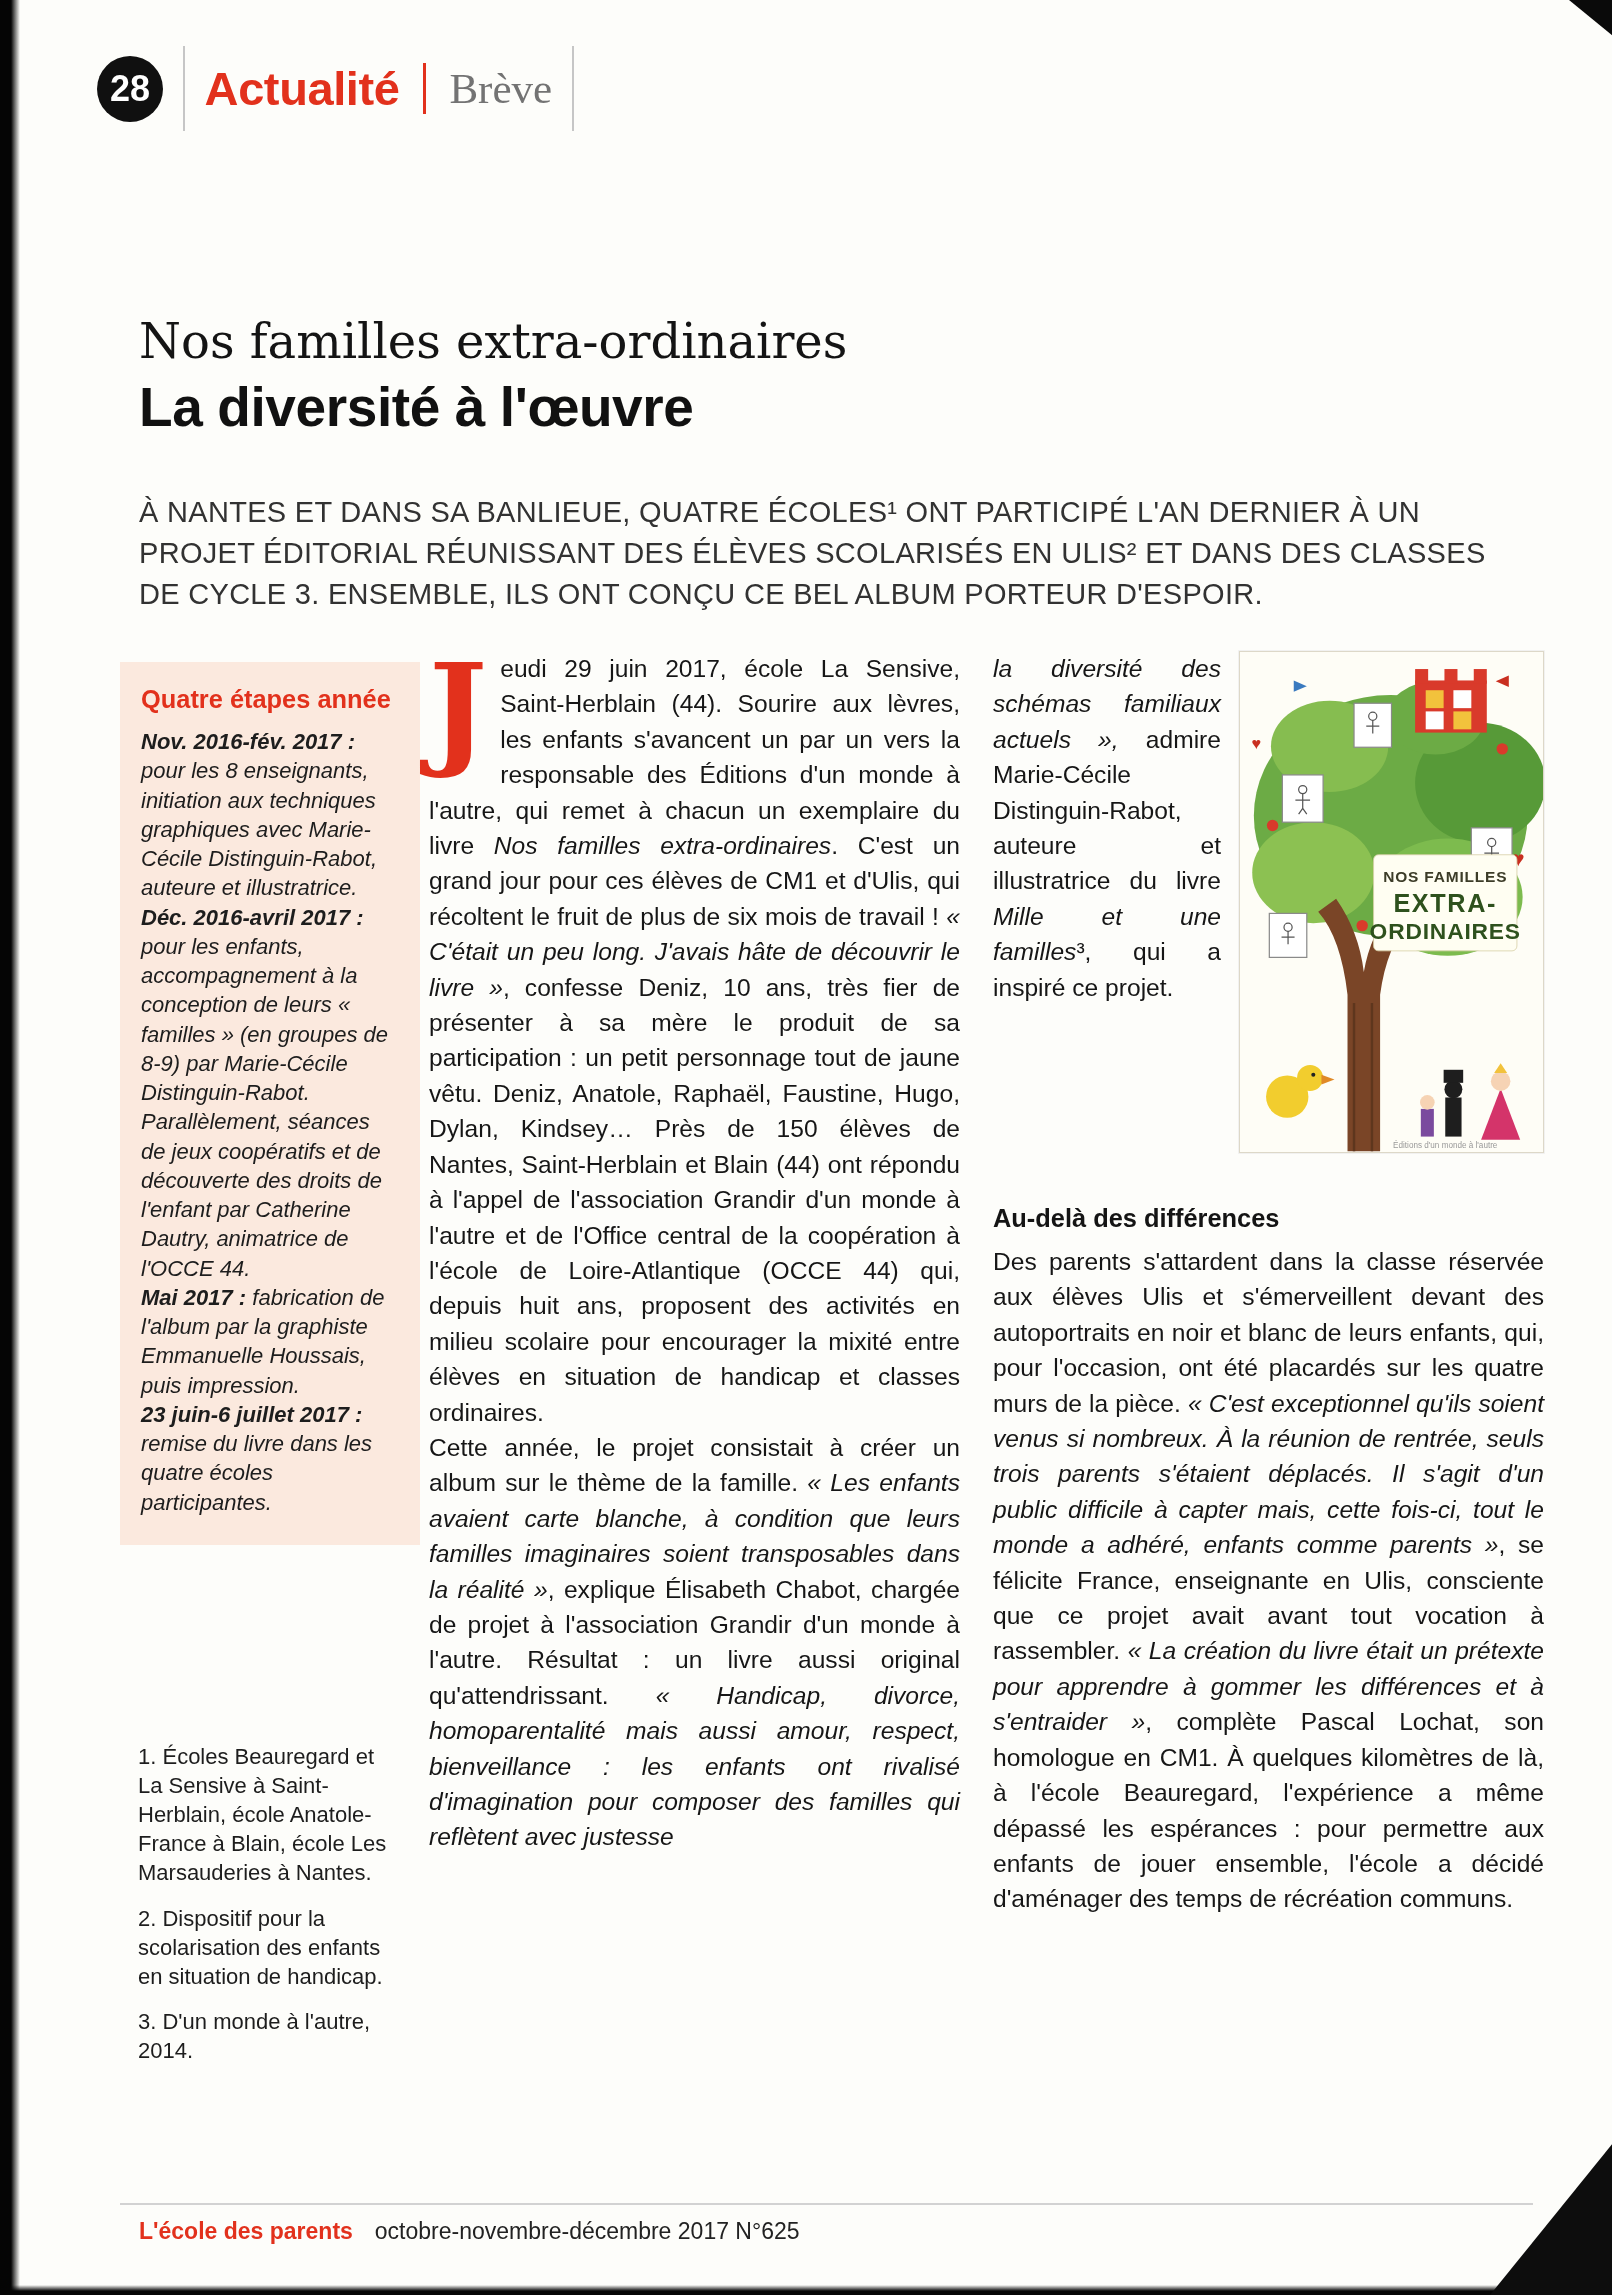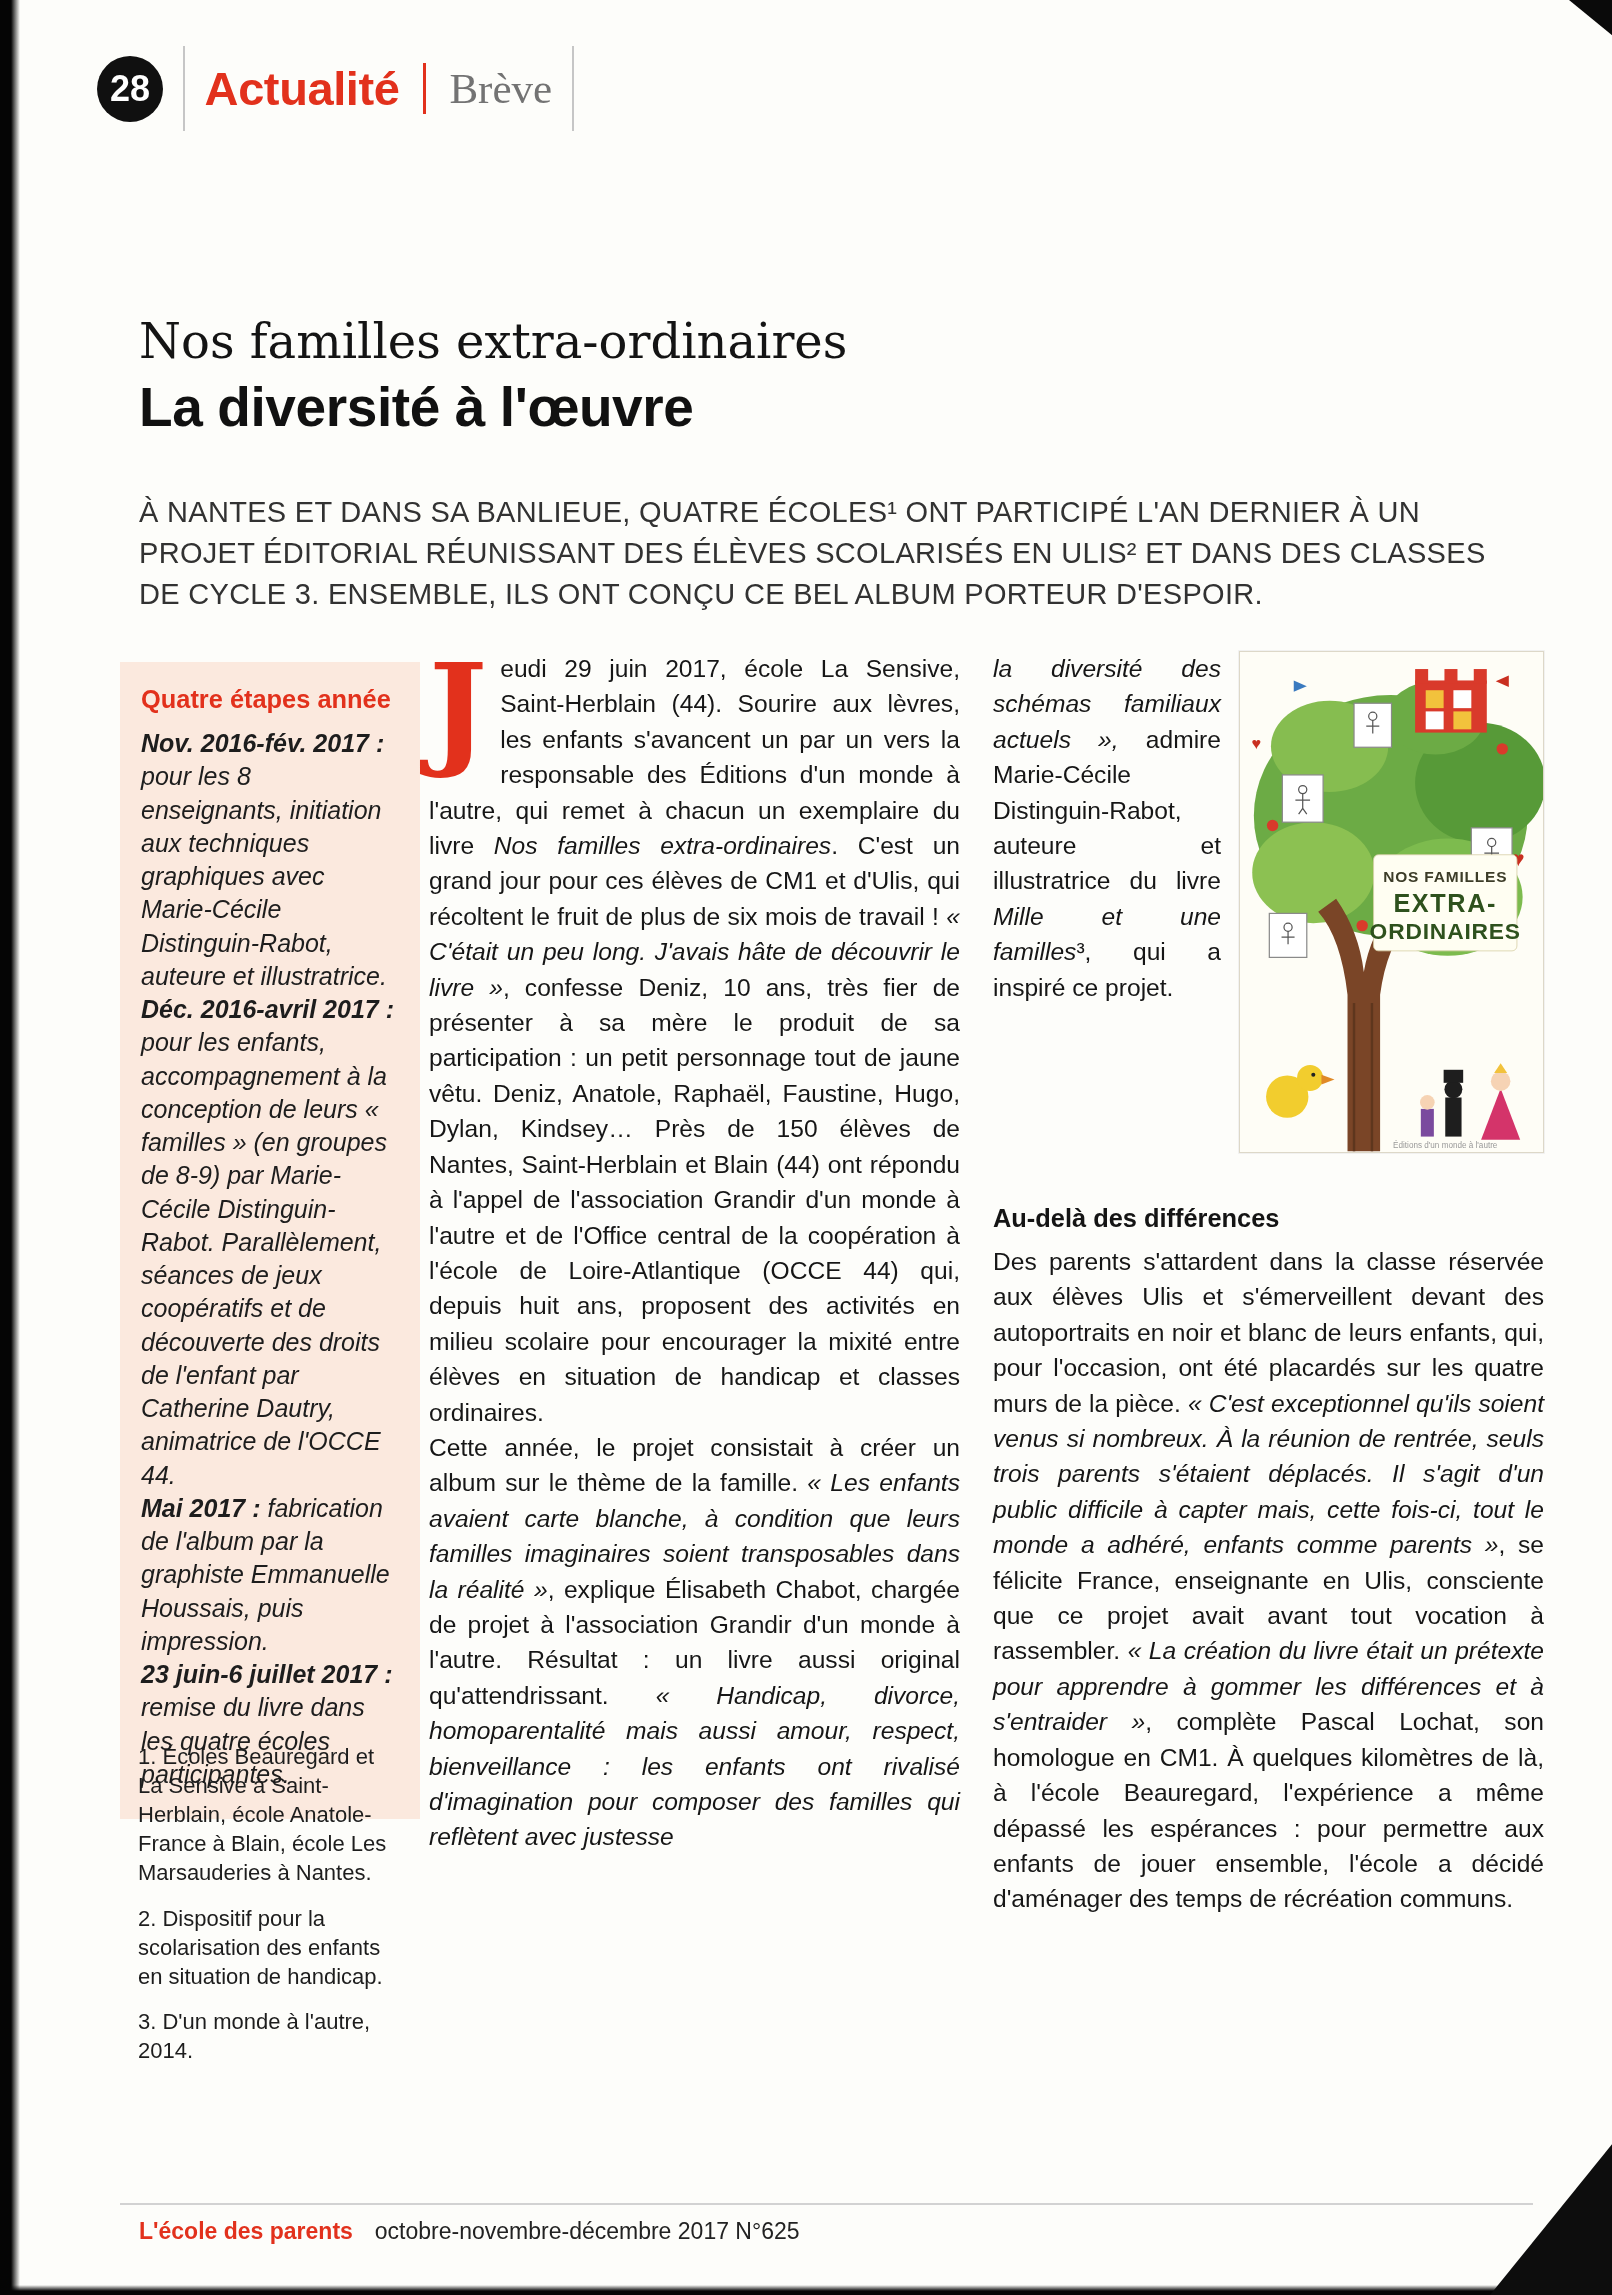--- a/index.html
+++ b/index.html
@@ -31,21 +31,21 @@
   .subsection-label { font-family:"Liberation Serif", serif; font-size:43px; color:#737373; }
 
   
   .kicker-title { position:absolute; left:139px; top:313px; margin:0; font-family:"DejaVu Serif", serif; font-weight:400; font-size:48px; color:#141414; }
   .main-title   { position:absolute; left:139px; top:375px; margin:0; font-size:55px; font-weight:bold; color:#111; letter-spacing:-0.4px; }
   .standfirst   { position:absolute; left:139px; top:492px; width:1393px; margin:0; font-size:29px; line-height:1.42; letter-spacing:0.3px; color:#323232; }
 
   
   .sidebar-box { position:absolute; left:120px; top:662px; width:300px; background:var(--sidebar_bg,#fbe9de); padding:23px 21px 28px 21px; }
   .sidebar-title { margin:0 0 13px 0; font-size:25.4px; font-weight:bold; color:var(--accent,#e2311c); }
-  .sb-entry { margin:0; font-size:25px; line-height:1.33; color:#1d1d1d; }
+  .sb-entry { margin:0; font-size:22px; line-height:1.33; color:#1d1d1d; }
 
   .footnotes { position:absolute; left:138px; top:1742px; width:264px; }
   .footnote { margin:0 0 16.4px 0; font-size:22px; line-height:1.32; color:#1d1d1d; }
 
   
   .col-main  { position:absolute; left:429px; top:651px; width:531px; }
   .col-right { position:absolute; left:993px; top:651px; width:551px; }
   .para { margin:0; font-size:24.6px; line-height:1.44; text-align:justify; hyphens:auto; -webkit-hyphens:auto; color:#161616; }
   .dropcap { float:left; font-family:"DejaVu Serif", serif; font-weight:bold; font-size:123px; line-height:0.82; color:var(--accent,#e2311c); padding:8.2px 13px 0 0; }
 

